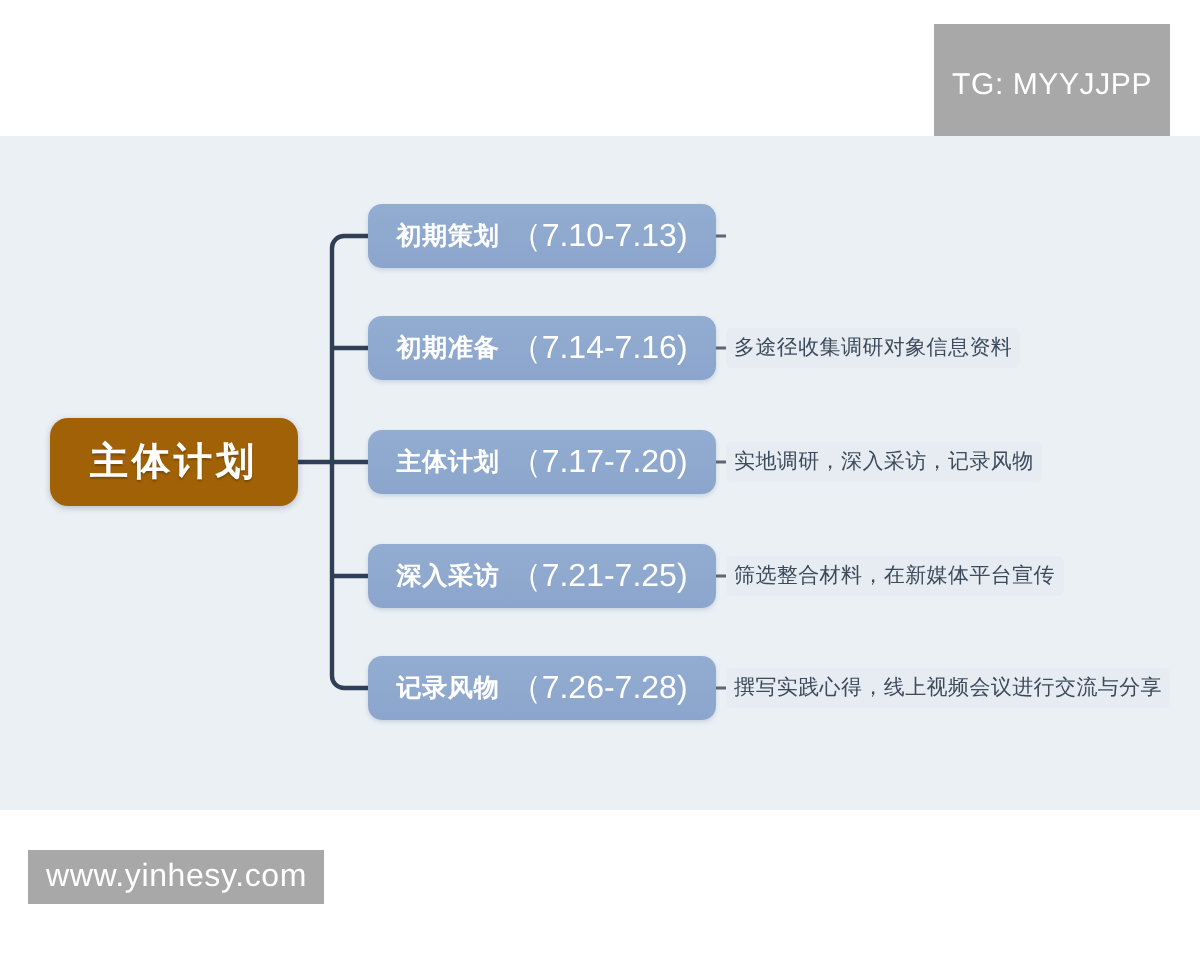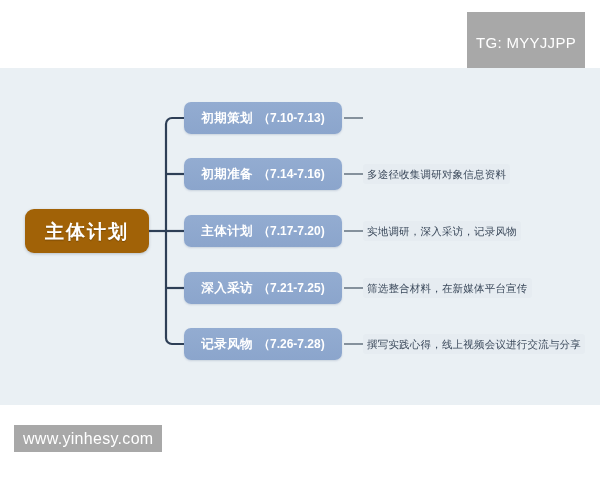--- a/index.html
+++ b/index.html
@@ -96,40 +96,40 @@
     left: 0;
     width: 600px;
     height: 32px;
     display: block;
   }
 
   .branch-node {
     position: absolute;
     left: 184px;
     top: 0;
-    width: 158px;
+    width: 174px;
     height: 32px;
     border-radius: 7px;
     background: linear-gradient(180deg, #93acd1 0%, #8ba5cc 100%);
     display: flex;
     align-items: center;
     justify-content: center;
     box-shadow: 0 1px 2px rgba(70,95,135,0.20);
   }
   .branch-node .bn-title {
     color: #ffffff;
     font-size: 12.5px;
     font-weight: 700;
     letter-spacing: 0.4px;
     white-space: nowrap;
   }
   .branch-node .bn-range {
     color: #ffffff;
-    font-size: 12px;
-    font-weight: 700;
+    font-size: 16px;
+    font-weight: 400;
     margin-left: 5px;
     white-space: nowrap;
   }
 
   
   .leaf {
     position: absolute;
     left: 363px;
     top: 6px;
     height: 20px;

